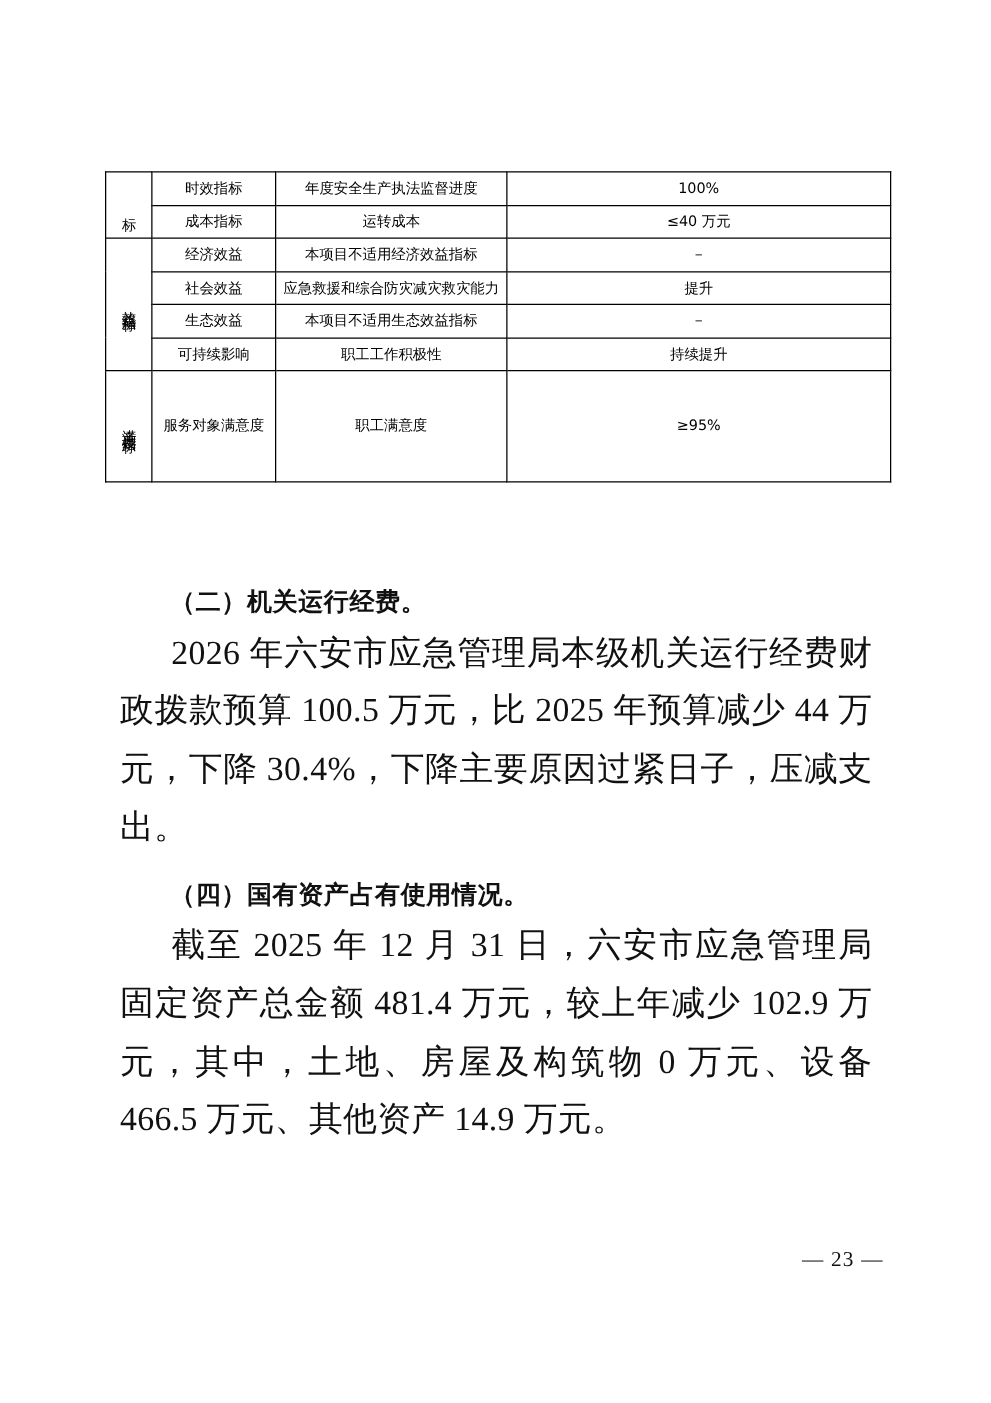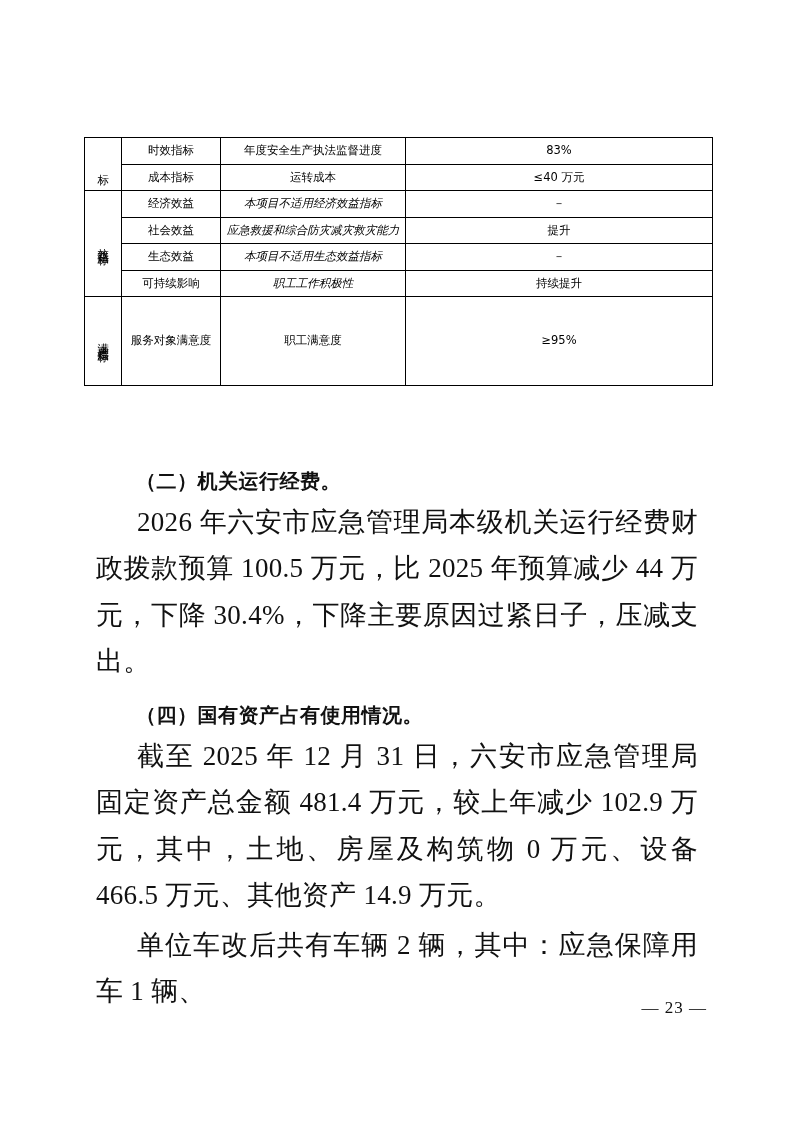--- a/index.html
+++ b/index.html
@@ -61,21 +61,20 @@
   }
   td.name {
     width: 178px;
   }
   td.val {
     width: 300px;
   }
   td.left {
     text-align: left;
     padding-left: 8px;
-    font-style: italic;
   }
 
   
   .body {
     position: absolute;
     left: 96px;
     top: 466px;
     width: 602px;
   }
   .heading {
@@ -113,21 +112,21 @@
 
 <div class="page">
 
   <div class="tbl-wrap">
     <table class="indicators">
       <tbody>
         <tr>
           <td class="cat" rowspan="2"><span class="vert">标</span></td>
           <td class="sub">时效指标</td>
           <td class="name">年度安全生产执法监督进度</td>
-          <td class="val">83%</td>
+          <td class="val">100%</td>
         </tr>
         <tr>
           <td class="sub">成本指标</td>
           <td class="name">运转成本</td>
           <td class="val">≤40 万元</td>
         </tr>
         <tr>
           <td class="cat" rowspan="4"><span class="vert">效益指标</span></td>
           <td class="sub">经济效益</td>
           <td class="name left">本项目不适用经济效益指标</td>
@@ -163,19 +162,18 @@
     <div class="heading">（二）机关运行经费。</div>
     <p class="para">2026 年六安市应急管理局本级机关运行经费财政拨款预算 100.5 万元，比 2025 年预算减少 44 万元，下降 30.4%，下降主要原因过紧日子，压减支出。</p>
 
     <div class="gap-sm"></div>
 
 
     <div class="gap-sm"></div>
 
     <div class="heading">（四）国有资产占有使用情况。</div>
     <p class="para">截至 2025 年 12 月 31 日，六安市应急管理局固定资产总金额 481.4 万元，较上年减少 102.9 万元，其中，土地、房屋及构筑物 0 万元、设备 466.5 万元、其他资产 14.9 万元。</p>
-    <p class="para">单位车改后共有车辆 2 辆，其中：应急保障用车 1 辆、</p>
 
   </div>
 
   <div class="pagenum">— 23 —</div>
 
 </div>
 
 </body></html>

